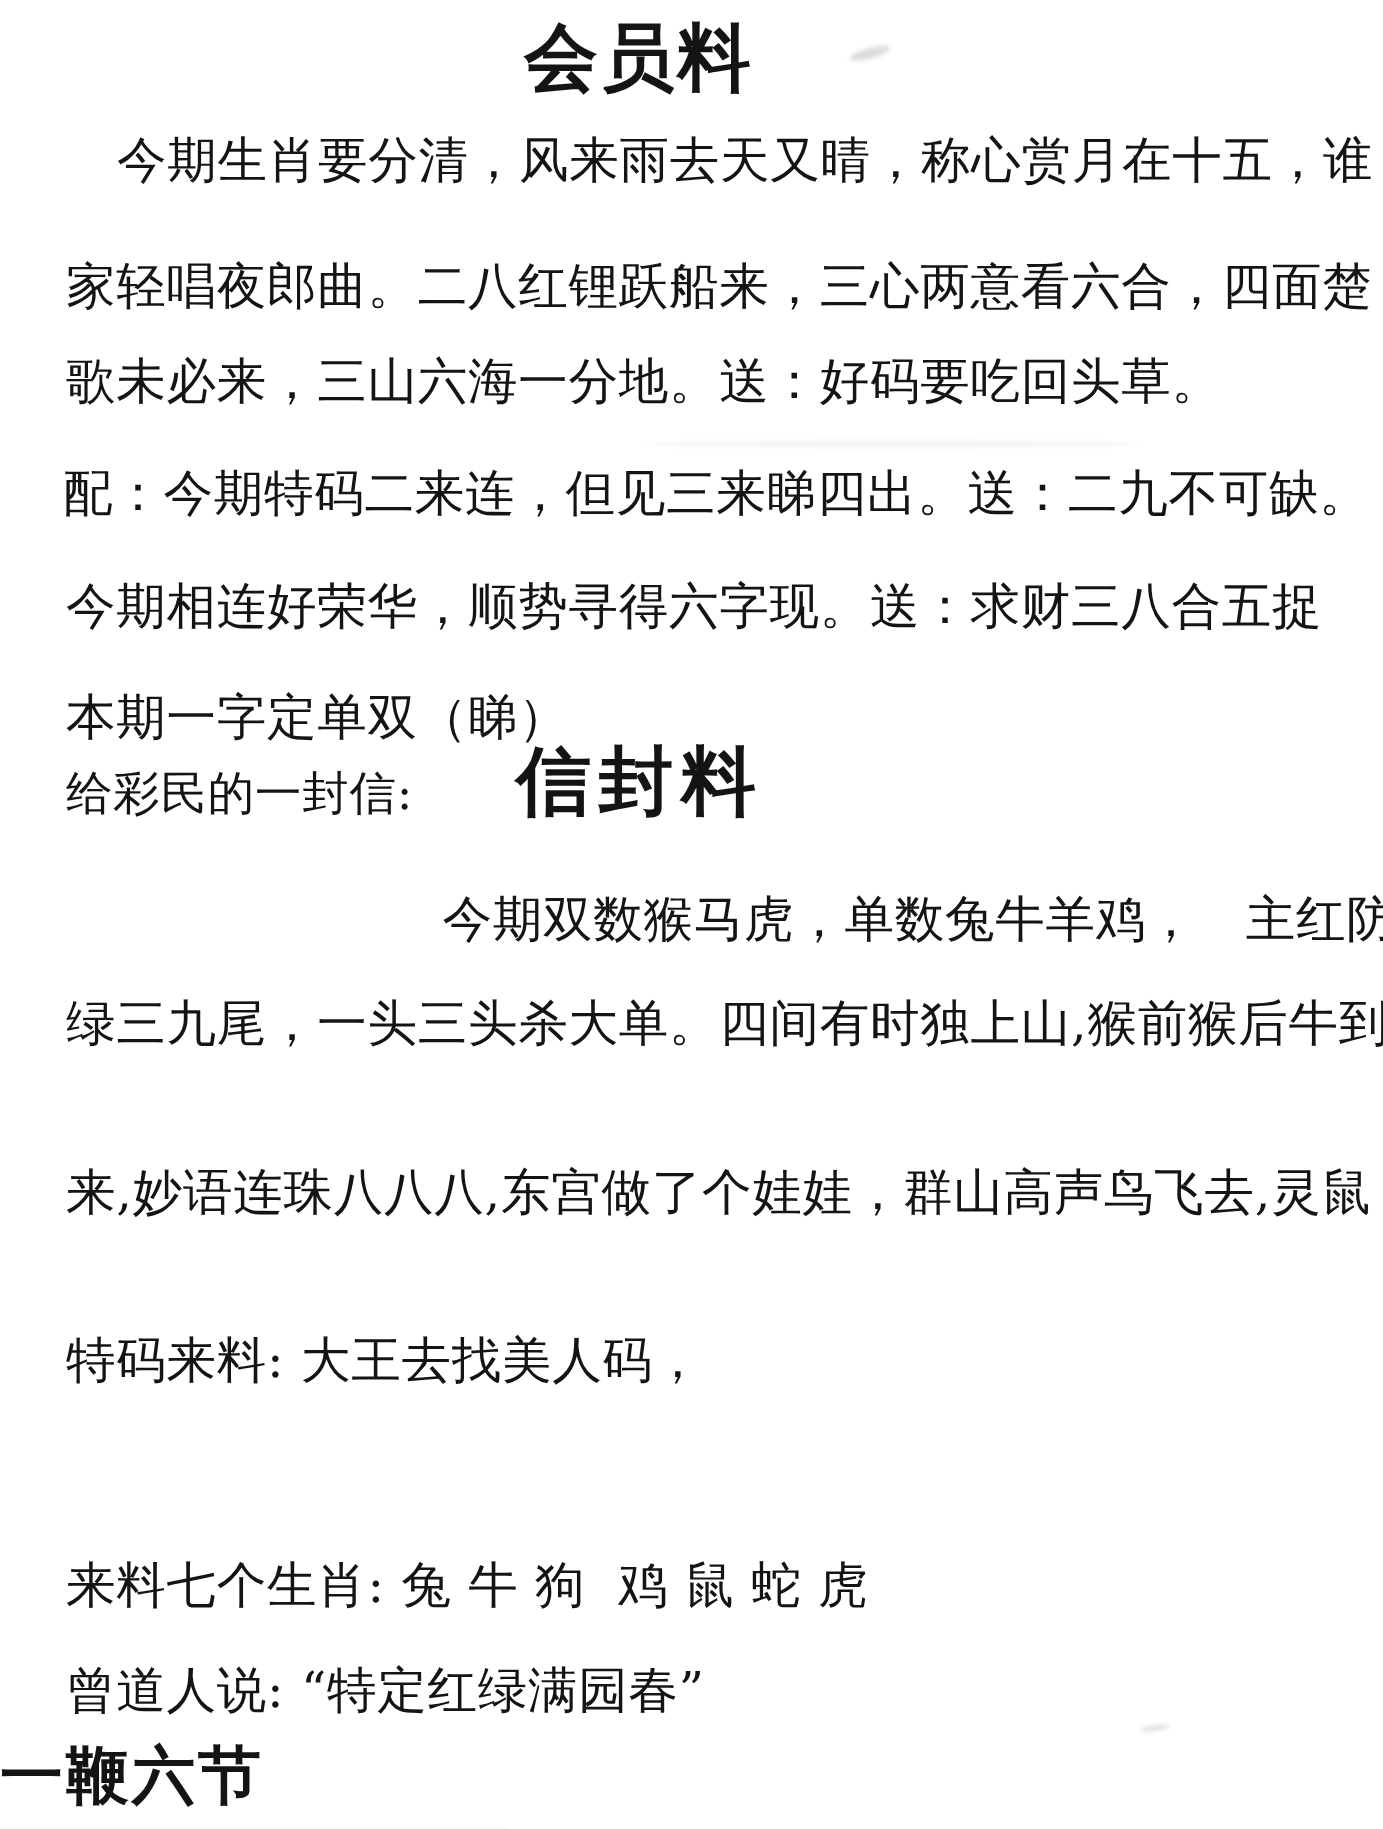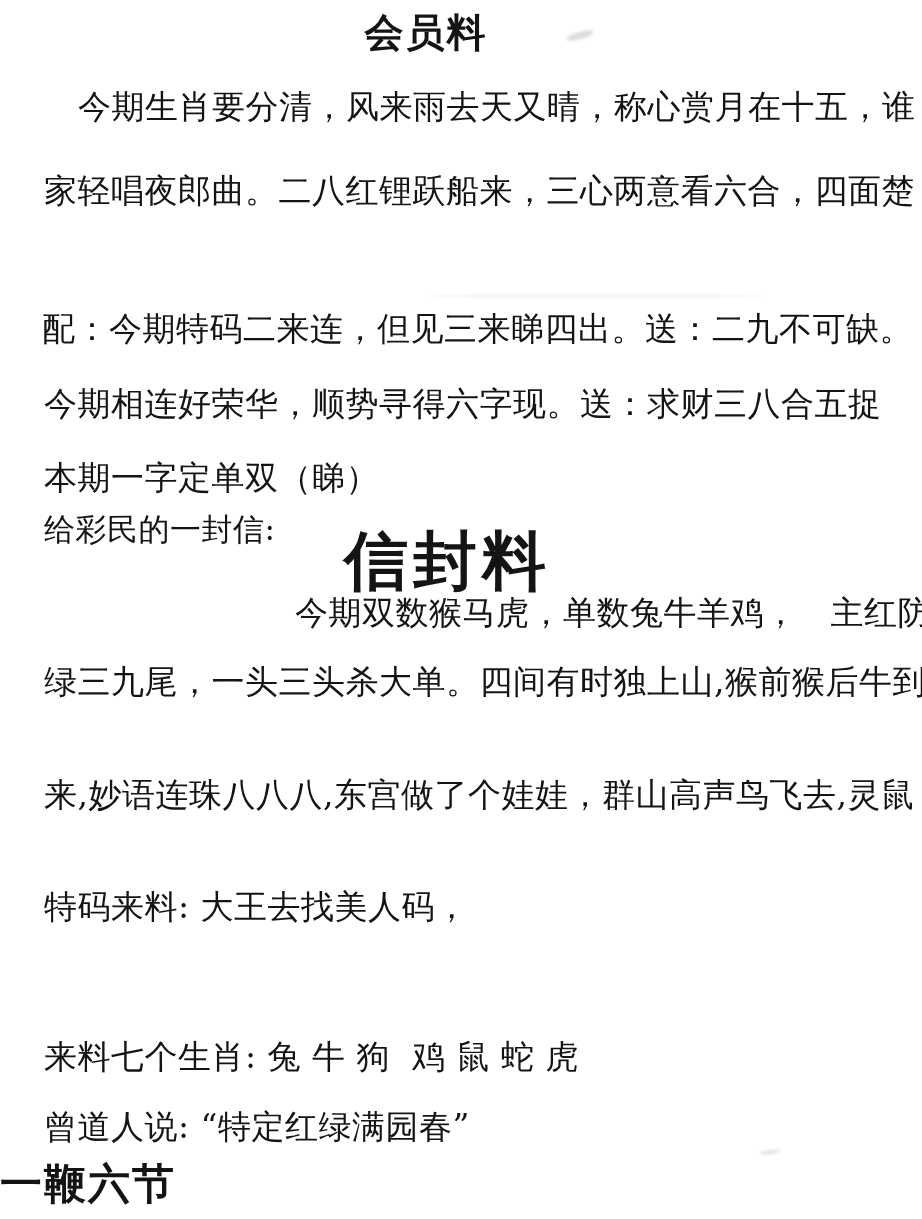--- a/index.html
+++ b/index.html
@@ -19,39 +19,38 @@
     position:absolute;
     font-size:33px;
     letter-spacing:0.5px;
     white-space:pre;
     color:#141414;
     line-height:1.15;
   }
   .title{
     top:10px;left:0;width:100%;
     text-align:center;
-    font-size:39px;
+    font-size:49px;
     letter-spacing:2px;
     padding-right:70px;
     box-sizing:border-box;
     font-weight:600;
   }
   .m0{top:88px;left:78px;}
   .m1{top:172px;left:44px;}
   .m2{top:235px;left:44px;}
   .m3{top:310px;left:42px;text-align:right;}
   .m4{top:385px;left:44px;}
   .m5{top:459px;left:44px;}
   .letter-label{top:512px;left:44px;font-size:31px;}
   .envelope-title{
     top:492px;left:344px;
-    font-size:64px;
+    font-size:50px;
     letter-spacing:5px;
     font-weight:600;
-    margin-top:32px;
   }
   .e0{top:594px;left:295px;}
   .e1{top:663px;left:44px;}
   .e2{top:776px;left:44px;}
   .e3{top:812px;left:44px;}
   .s0{top:888px;left:44px;}
   .s1{top:963px;left:44px;}
   .s2{top:1038px;left:44px;}
   .s3{top:1108px;left:44px;}
   .footer-title{
@@ -70,20 +69,21 @@
 </style>
 </head>
 <body>
 
 <div class="page">
 
   <div class="ln title">会员料</div>
 
   <div class="ln m0">今期生肖要分清，风来雨去天又晴，称心赏月在十五，谁</div>
   <div class="ln m1">家轻唱夜郎曲。二八红锂跃船来，三心两意看六合，四面楚</div>
+  <div class="ln m2">歌未必来，三山六海一分地。送：好码要吃回头草。</div>
   <div class="ln m3">配：今期特码二来连，但见三来睇四出。送：二九不可缺。</div>
   <div class="ln m4">今期相连好荣华，顺势寻得六字现。送：求财三八合五捉</div>
   <div class="ln m5">本期一字定单双（睇）</div>
 
   <div class="ln letter-label">给彩民的一封信:</div>
   <div class="ln envelope-title">信封料</div>
 
   <div class="ln e0">今期双数猴马虎，单数兔牛羊鸡，   主红防</div>
   <div class="ln e1">绿三九尾，一头三头杀大单。四间有时独上山,猴前猴后牛到</div>
   <div class="ln e2">来,妙语连珠八八八,东宫做了个娃娃，群山高声鸟飞去,灵鼠</div>

